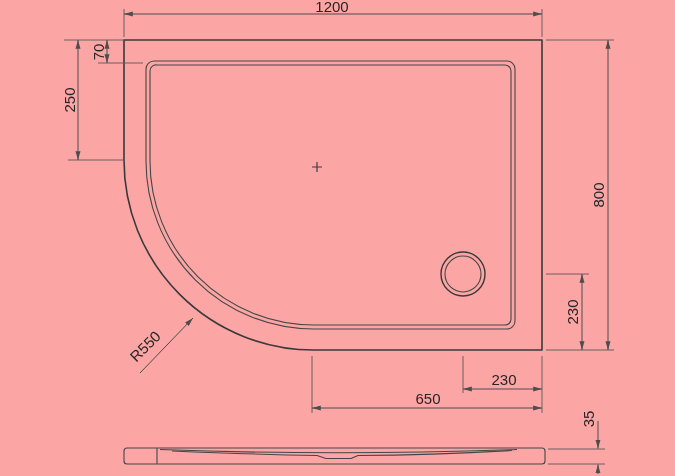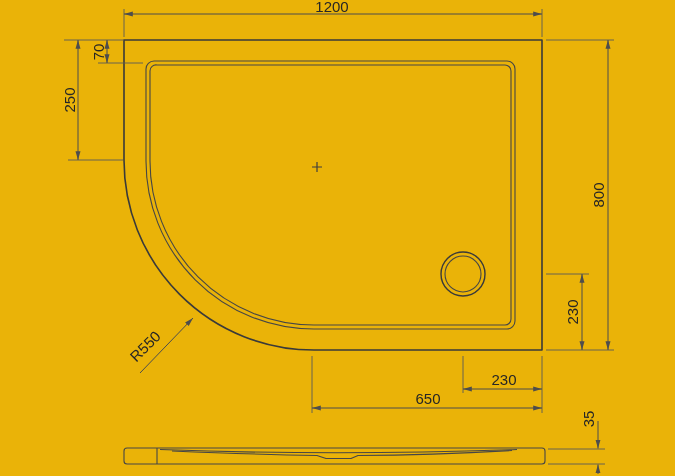--- a/index.html
+++ b/index.html
@@ -4,21 +4,21 @@
 <style>
   html, body {
     margin: 0;
     padding: 0;
     background: #ffffff;
   }
   .stage {
     position: relative;
     width: 675px;
     height: 476px;
-    background: #eab308;
+    background: #fca5a5;
     overflow: hidden;
     font-family: "Liberation Sans", sans-serif;
   }
   svg text {
     font-family: "Liberation Sans", sans-serif;
     font-size: 15px;
     fill: #262626;
   }
   .outline {
     fill: none;

